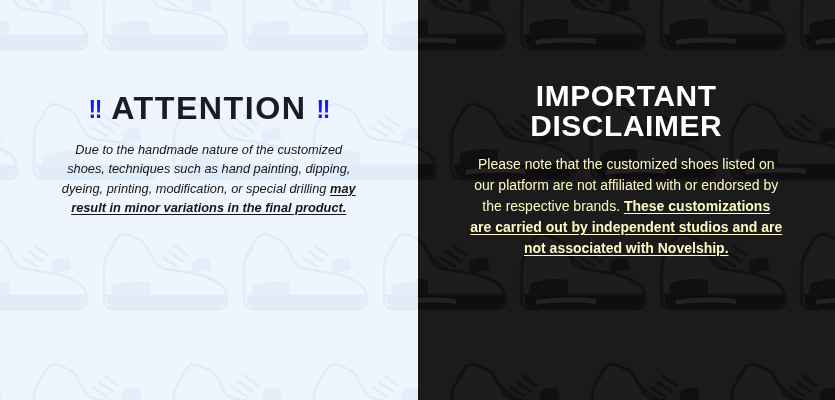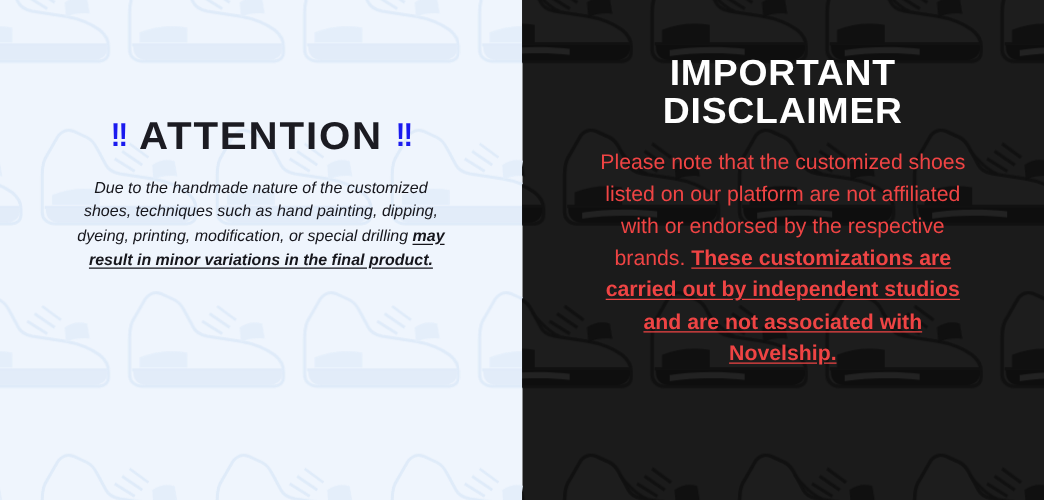--- a/index.html
+++ b/index.html
@@ -104,23 +104,23 @@
     font-weight: 700;
     line-height: 1.04;
     letter-spacing: 0.6px;
     transform: scaleX(1.03);
   }
   .heading-disclaimer .line {
     display: block;
   }
   .body-right {
     margin: 0;
-    font-size: 17px;
+    font-size: 14px;
     line-height: 1.5;
-    color: #ef4444;
+    color: #fef9c3;
     max-width: 312px;
   }
   .body-right .emph {
     font-weight: 700;
     text-decoration: underline;
     text-underline-offset: 2px;
   }
 </style>
 </head>
 <body>

